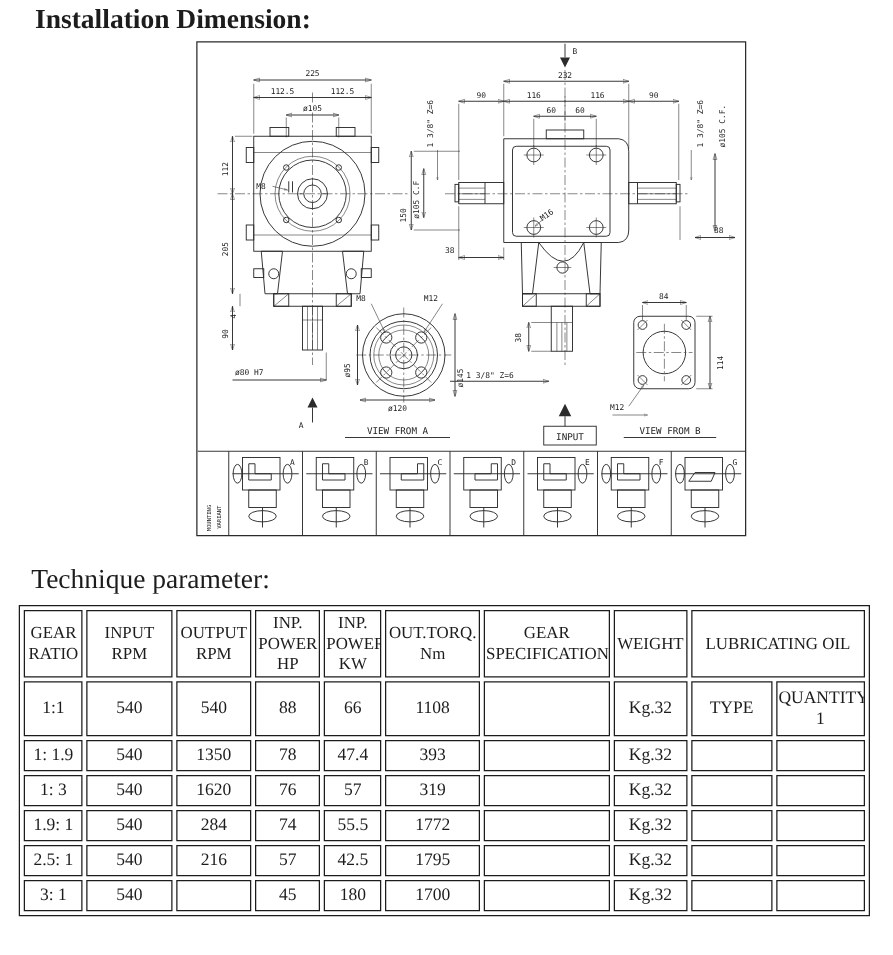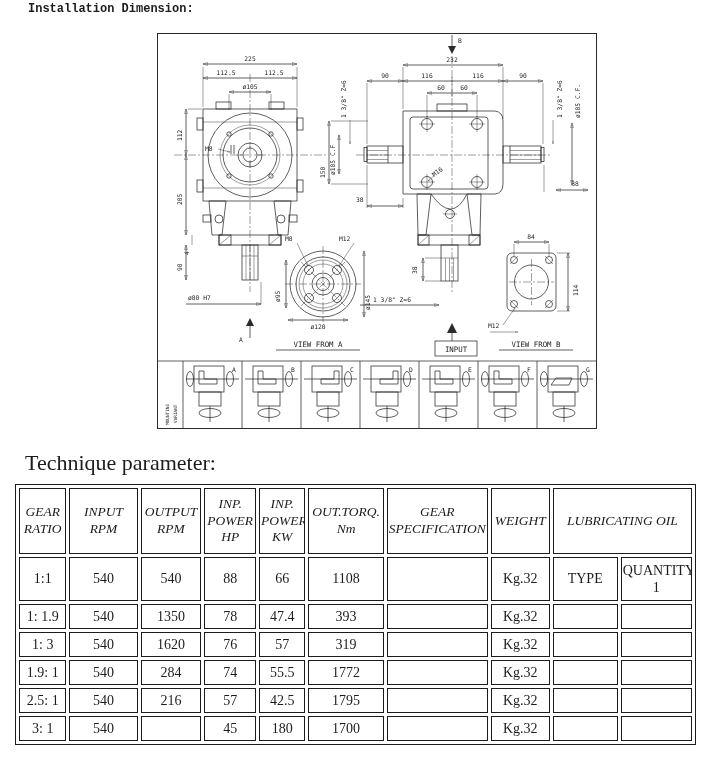--- a/index.html
+++ b/index.html
@@ -2,21 +2,21 @@
 <html><head>
 <meta charset="utf-8">
 <style>
   html,body{margin:0;padding:0;}
   body{
     width:714px;height:764px;background:#ffffff;position:relative;
     font-family:"Liberation Serif","DejaVu Serif",serif;color:#1c1c1c;
     overflow:hidden;
   }
   .doc-title{
-    position:absolute;left:28px;top:2px;font-size:12px;font-weight:bold;font-family:Liberation Mono, monospace;
+    position:absolute;left:28px;top:2px;font-size:22px;font-weight:bold;
   }
   .subtitle{
     position:absolute;left:25px;top:450px;font-size:22px;
   }
   .drawing-box{
     position:absolute;left:157px;top:33px;width:438px;height:394px;
     border:1px solid #2b2b2b;background:#fff;
   }
   #dwg{display:block;width:438px;height:394px;}
   #dwg line,#dwg path,#dwg rect,#dwg circle,#dwg ellipse,#dwg polyline{
@@ -34,21 +34,21 @@
   table.param{
     position:absolute;left:15px;top:484px;width:681px;
     border:1px solid #1c1c1c;border-collapse:separate;border-spacing:3px;
     table-layout:fixed;font-family:"Liberation Serif","DejaVu Serif",serif;
   }
   table.param th,table.param td{
     border:1px solid #1c1c1c;text-align:center;vertical-align:middle;
     white-space:pre-line;font-weight:normal;padding:0 1px;line-height:1.25;
     font-size:14px;overflow:hidden;
   }
-  table.param thead tr{height:66px;font-style:italic;}
+  table.param thead tr{height:54px;}
   table.param thead th{font-size:13.5px;}
   table.param tbody tr{height:25px;margin-top:32px;}
   table.param tbody tr:first-child{height:44px;}
 </style>
 </head>
 <body>
 
 <div class="doc-title">Installation Dimension:</div>
 
 <div class="drawing-box">

